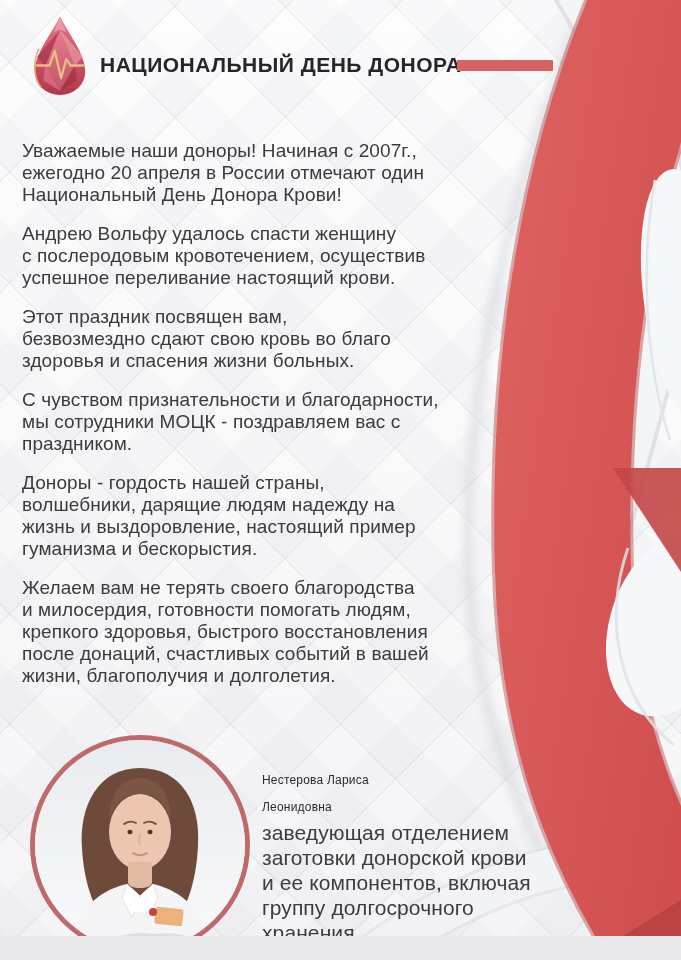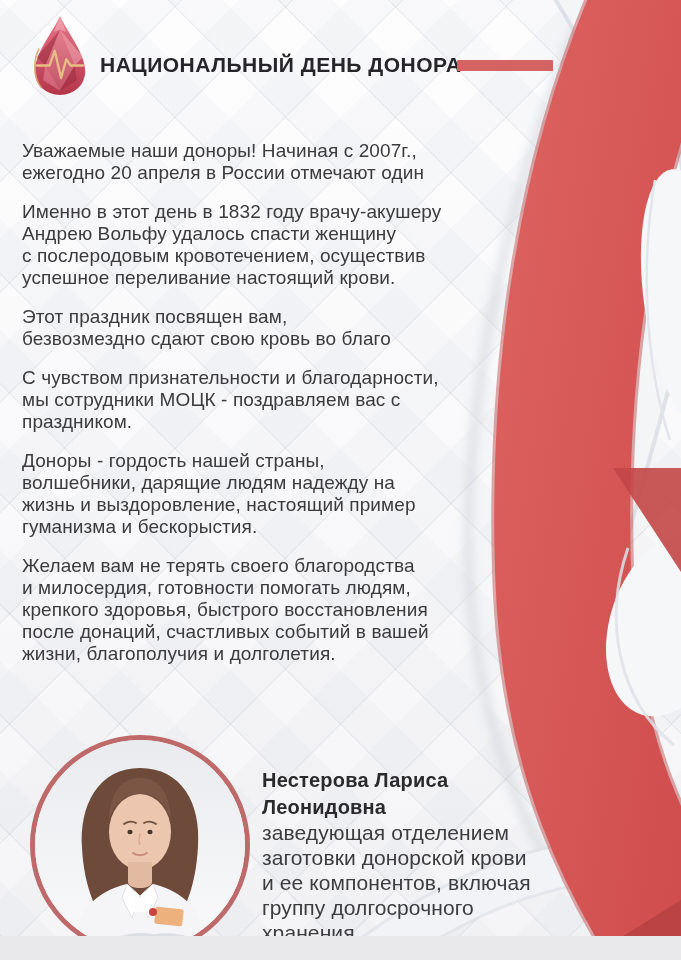--- a/index.html
+++ b/index.html
@@ -30,21 +30,21 @@
   .body-text{position:absolute;left:22px;top:99px;z-index:2;margin-top:41px;}
   .para{margin:0 0 17px 0;}
   .ln{display:block;white-space:nowrap;font-size:19px;line-height:22px;color:#3b3b3d;letter-spacing:.1px;}
   
   .photo-ring{
     position:absolute;left:30px;top:735px;width:210px;height:210px;border-radius:50%;
     border:5px solid #bf6a6a;overflow:hidden;z-index:2;background:#eef0f2;
   }
   .photo-ring svg{display:block;}
   .person-name{position:absolute;left:262px;top:767px;z-index:2;}
-  .person-name .ln{font-size:20px;line-height:27px;font-weight:bold;color:#2a2a2d;letter-spacing:.2px;}
+  .person-name .ln{font-size:12px;line-height:27px;font-weight:normal;color:#2a2a2d;letter-spacing:.2px;}
   .person-role{position:absolute;left:262px;top:820px;z-index:2;}
   .person-role .ln{font-size:21px;line-height:25px;color:#3c3c3e;}
 </style>
 </head>
 <body>
 
 <div class="page">
   <div class="bg-quilt"></div>
 
   <svg class="ribbons" viewBox="0 0 681 960" aria-hidden="true">
@@ -97,30 +97,31 @@
       <polyline points="10,50 22,50 27,36 33,62 38,44 42,50 54,50" stroke="#e9bd86" stroke-width="2.2" fill="none" stroke-linejoin="round" stroke-linecap="round"></polyline>
     </svg>
   </span>
   <h1 class="page-title">НАЦИОНАЛЬНЫЙ ДЕНЬ ДОНОРА</h1>
   <span class="title-dash"></span>
 
   <main class="body-text">
     <p class="para">
       <span class="ln">Уважаемые наши доноры! Начиная с 2007г.,</span>
       <span class="ln">ежегодно 20 апреля в России отмечают один</span>
+      <span class="ln">Национальный День Донора Крови!</span>
     </p>
     <p class="para">
-      <span class="ln">Именно в этот день в 1832 году врачу-акушеру</span>
       <span class="ln">Андрею Вольфу удалось спасти женщину</span>
       <span class="ln">с послеродовым кровотечением, осуществив</span>
       <span class="ln">успешное переливание настоящий крови.</span>
     </p>
     <p class="para">
       <span class="ln">Этот праздник посвящен вам,</span>
       <span class="ln">безвозмездно сдают свою кровь во благо</span>
+      <span class="ln">здоровья и спасения жизни больных.</span>
     </p>
     <p class="para">
       <span class="ln">С чувством признательности и благодарности,</span>
       <span class="ln">мы сотрудники МОЦК - поздравляем вас с</span>
       <span class="ln">праздником.</span>
     </p>
     <p class="para">
       <span class="ln">Доноры - гордость нашей страны,</span>
       <span class="ln">волшебники, дарящие людям надежду на</span>
       <span class="ln">жизнь и выздоровление, настоящий пример</span>

